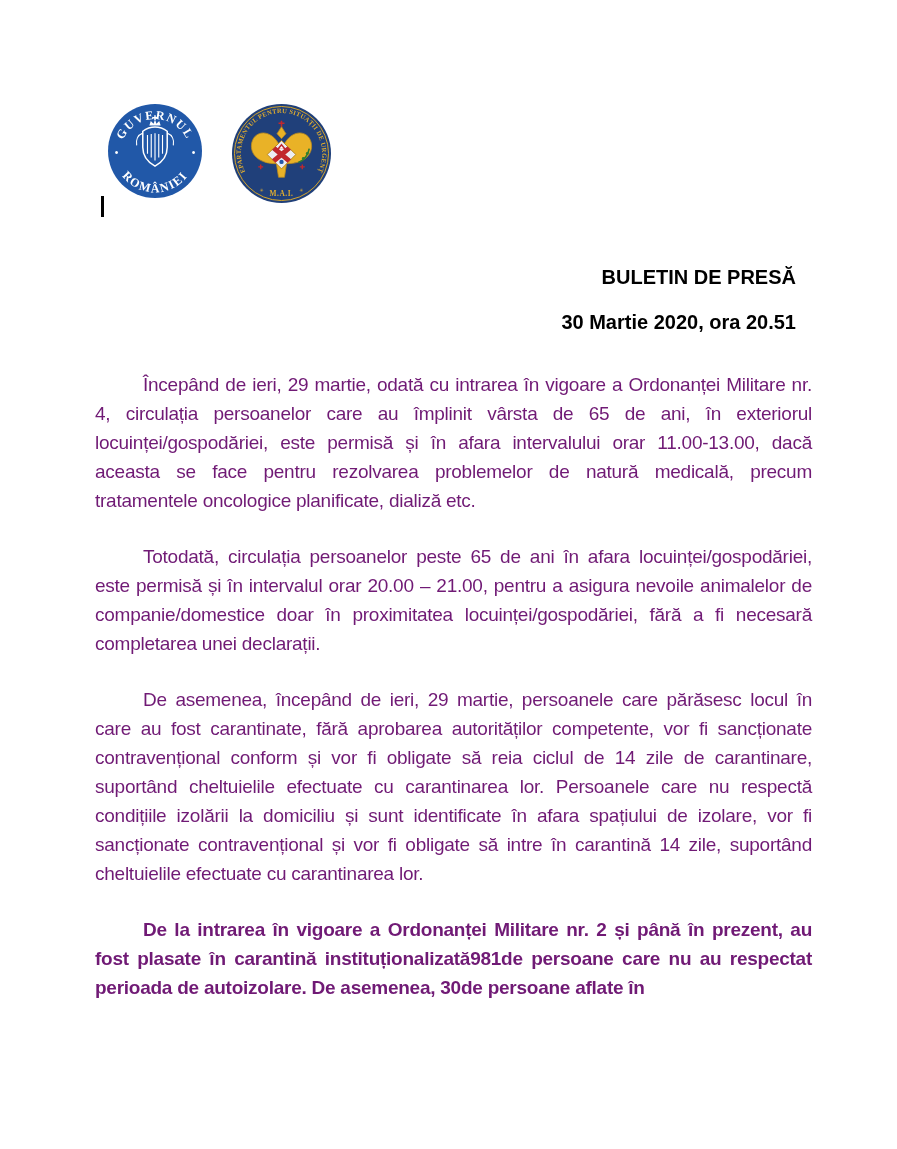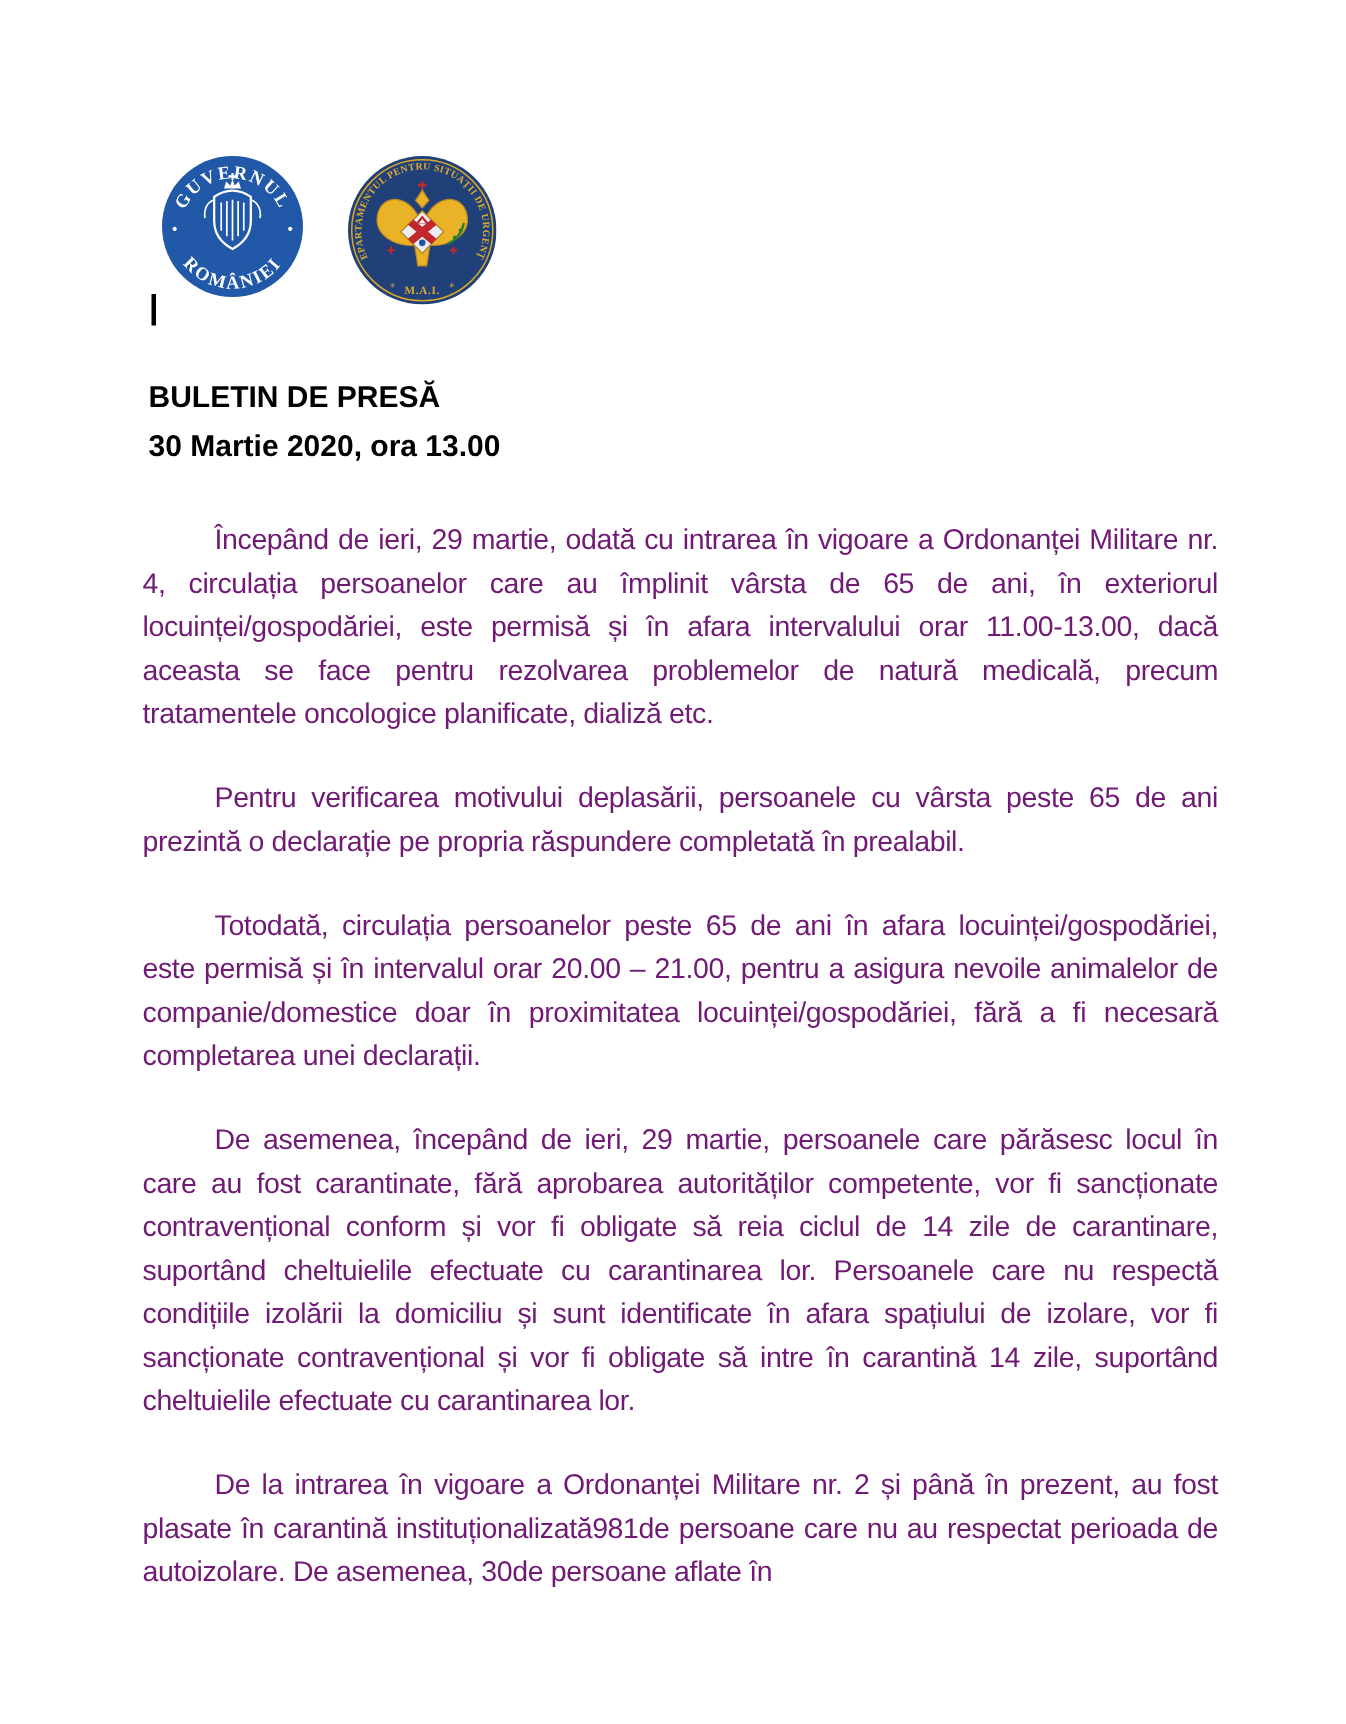--- a/index.html
+++ b/index.html
@@ -38,42 +38,43 @@
     height: 21px;
     background: #000000;
   }
   .content {
     position: absolute;
     left: 95px;
     top: 247px;
     width: 717px;
   }
   .doc-title, .doc-subtitle {
-    margin: 4px;
-    text-align: left;
+    margin: 16px;
+    text-align: right;
     font-size: 20px;
     line-height: 29px;
     font-weight: bold;
     letter-spacing: 0px;
     color: #000000;
   }
   .doc-subtitle {
     margin-bottom: 33px;
   }
   .body-text p {
     margin: 0 0 27px 0;
     font-size: 19px;
     line-height: 29px;
     letter-spacing: -0.25px;
     text-align: justify;
     text-indent: 48px;
     color: #701a75;
   }
   .body-text p:last-child {
     margin-bottom: 0;
+    font-weight: bold;
   }
 </style>
 </head>
 <body>
 
 <div class="page">
 
   <svg class="logo-gov" viewBox="0 0 100 100" aria-hidden="true">
     <circle cx="50" cy="50" r="50" fill="#2158a8"></circle>
     <defs>
@@ -129,24 +130,23 @@
       <circle cx="72" cy="55" r="1.4" fill="#2e7d32"></circle>
       <circle cx="76" cy="50" r="1.4" fill="#2e7d32"></circle>
       <path d="M29 61v5M26.5 63.5h5M71 61v5M68.5 63.5h5" stroke="#c1272d" stroke-width="1.4" fill="none"></path>
     </g>
   </svg>
 
   <div class="cursor-bar"></div>
 
   <div class="content">
     <h1 class="doc-title">BULETIN DE PRESĂ</h1>
-    <h2 class="doc-subtitle">30 Martie 2020, ora 13.00</h2>
+    <h2 class="doc-subtitle">30 Martie 2020, ora 20.51</h2>
 
     <div class="body-text">
       <p>Începând de ieri, 29 martie, odată cu intrarea în vigoare a Ordonanței Militare nr. 4, circulația persoanelor care au împlinit vârsta de 65 de ani, în exteriorul locuinței/gospodăriei, este permisă și în afara intervalului orar 11.00-13.00, dacă aceasta se face pentru rezolvarea problemelor de natură medicală, precum tratamentele oncologice planificate, dializă etc.</p>
-      <p>Pentru verificarea motivului deplasării, persoanele cu vârsta peste 65 de ani prezintă o declarație pe propria răspundere completată în prealabil.</p>
       <p>Totodată, circulația persoanelor peste 65 de ani în afara locuinței/gospodăriei, este permisă și în intervalul orar 20.00 – 21.00, pentru a asigura nevoile animalelor de companie/domestice doar în proximitatea locuinței/gospodăriei, fără a fi necesară completarea unei declarații.</p>
       <p>De asemenea, începând de ieri, 29 martie, persoanele care părăsesc locul în care au fost carantinate, fără aprobarea autorităților competente, vor fi sancționate contravențional conform și vor fi obligate să reia ciclul de 14 zile de carantinare, suportând cheltuielile efectuate cu carantinarea lor. Persoanele care nu respectă condițiile izolării la domiciliu și sunt identificate în afara spațiului de izolare, vor fi sancționate contravențional și vor fi obligate să intre în carantină 14 zile, suportând cheltuielile efectuate cu carantinarea lor.</p>
       <p>De la intrarea în vigoare a Ordonanței Militare nr. 2 și până în prezent, au fost plasate în carantină instituționalizată981de persoane care nu au respectat perioada de autoizolare. De asemenea, 30de persoane aflate în</p>
     </div>
   </div>
 
 </div>
 
 </body></html>

